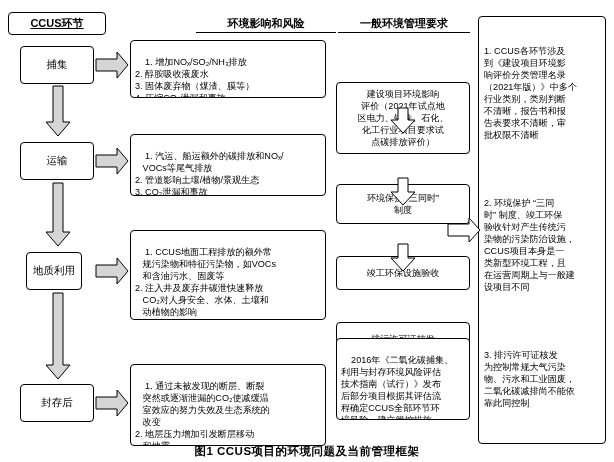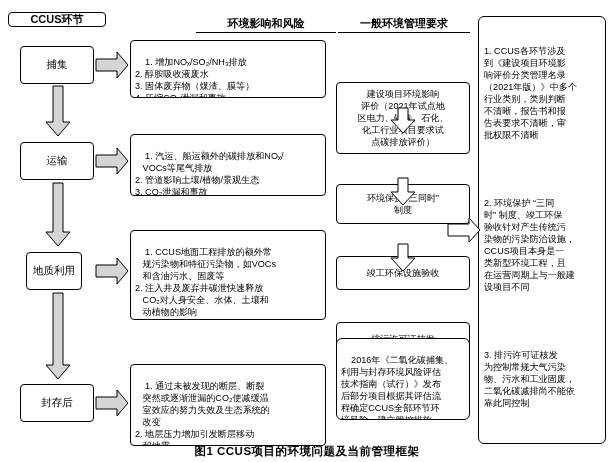--- a/index.html
+++ b/index.html
@@ -59,38 +59,37 @@
     display:flex;align-items:center;justify-content:center;
     white-space:pre-wrap;
     padding:3px 5px;
     margin-top:48px;
   }
   .just{
     text-align:justify;
     text-align-last:left;
     white-space:pre-wrap;
     word-break:break-all;
-    border-radius:6px;
   }
   svg.arrow{position:absolute;overflow:visible;}
   .caption{
     position:absolute;
     width:614px;
     text-align:center;
     font-size:11.5px;
     font-weight:bold;
     letter-spacing:0.5px;
   }
 </style>
 </head>
 <body>
 
 <div class="canvas">
 
-  <div class="hdr-box" style="left:8px;top:12px;width:98px;height:15px;">
+  <div class="hdr-box" style="left:8px;top:12px;width:98px;height:23px;text-decoration:underline;">
     <span>CCUS环节</span>
   </div>
 
   <div class="hdr" style="left:196px;top:16px;width:140px;">
     <span>环境影响和风险</span>
   </div>
   <div class="hdr-line" style="left:196px;top:32px;width:140px;"></div>
 
   <div class="hdr" style="left:338px;top:16px;width:132px;">
     <span>一般环境管理要求</span>

